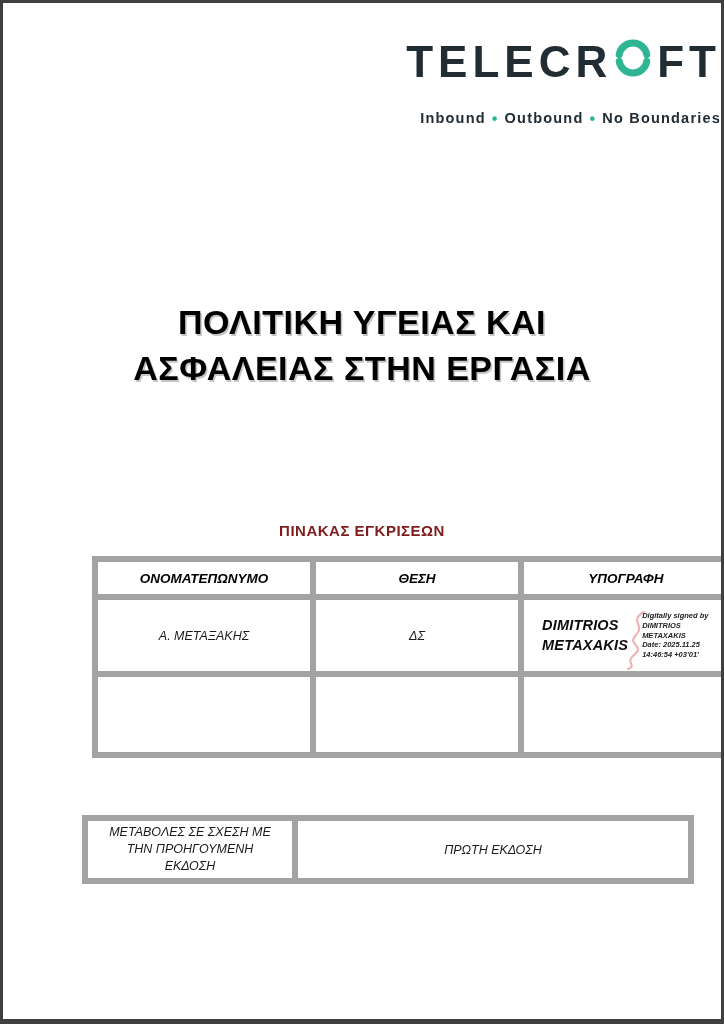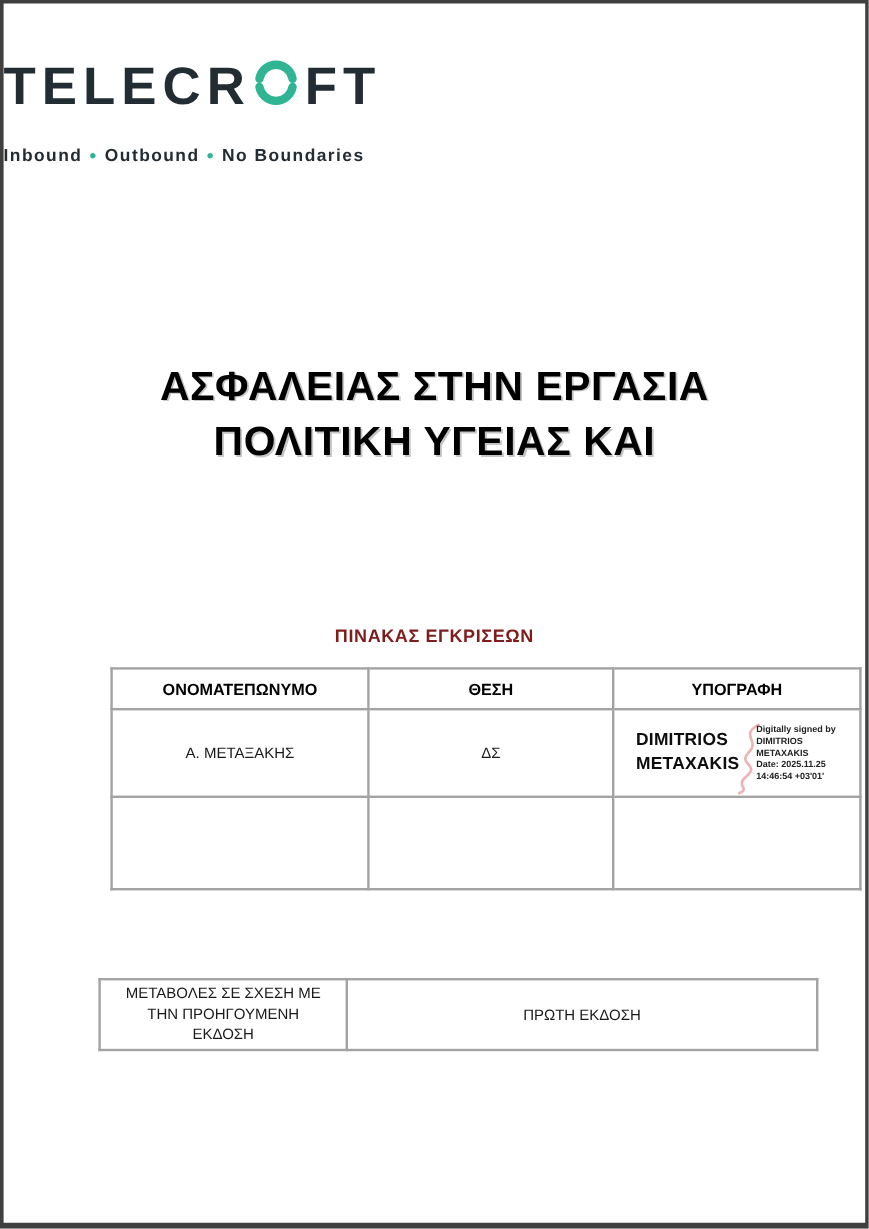--- a/index.html
+++ b/index.html
@@ -8,22 +8,22 @@
     width:724px;height:1024px;
     box-sizing:border-box;
     background:#ffffff;
     border:3px solid #3f3f3f;
     border-bottom-width:5px;
     font-family:"Liberation Sans", sans-serif;
     overflow:hidden;
   }
   
   .logo{
-    position:absolute;top:46px;left:0;right:0;
-    text-align:left;
+    position:absolute;top:35px;left:0;right:0;
+    text-align:right;
   }
   .wordmark{
     display:inline-flex;align-items:center;justify-content:center;
     font-weight:bold;font-size:44px;letter-spacing:5px;
     color:#222c33;line-height:1;
   }
   .wordmark .o-icon{display:inline-block;margin:0 4px 0 1px;}
   .tagline{
     margin-top:24px;
     font-size:14.5px;font-weight:bold;letter-spacing:1.2px;
@@ -43,24 +43,24 @@
     position:absolute;top:519px;left:0;right:0;
     text-align:center;
     font-size:15px;font-weight:bold;color:#7f1d1d;letter-spacing:0.5px;
   }
   table.approvals{
     position:absolute;top:553px;left:89px;
     width:546px;border-collapse:collapse;table-layout:fixed;
   }
   table.approvals td, table.approvals th,
   table.revision td{
-    border:2px solid #a3a3a3;
+    border:6px solid #a3a3a3;
     padding:2px 12px;
     text-align:center;vertical-align:middle;
-    font-size:12.5px;color:#1a1a1a;
+    font-size:12.5px;color:#1a1a1a;font-style:italic;
   }
   table.approvals th{
     font-size:13.5px;font-weight:bold;color:#000;
     height:28px;
   }
   .col-name{width:188px;}
   .col-pos{width:178px;}
   .col-sig{width:180px;}
   .row-1 td{height:62px;}
   .row-2 td{height:67px;}
@@ -107,22 +107,22 @@
           <path d="M 6.2 23.4 A 14 14 0 0 0 33.8 23.4" fill="none" stroke="#2fb594" stroke-width="7" stroke-linecap="round"></path>
         </svg></span>
         <span>FT</span>
     </div>
     <div class="tagline">
       <span>Inbound</span><span class="dot">•</span><span>Outbound</span><span class="dot">•</span><span>No Boundaries</span>
     </div>
   </div>
 
   <div class="doc-title">
+    <div>ΠΟΛΙΤΙΚΗ ΥΓΕΙΑΣ ΚΑΙ</div>
     <div>ΑΣΦΑΛΕΙΑΣ ΣΤΗΝ ΕΡΓΑΣΙΑ</div>
-    <div>ΠΟΛΙΤΙΚΗ ΥΓΕΙΑΣ ΚΑΙ</div>
   </div>
 
   <div class="approvals-heading">ΠΙΝΑΚΑΣ ΕΓΚΡΙΣΕΩΝ</div>
 
   <table class="approvals">
     <tbody>
         <tr>
       <th class="col-name">ΟΝΟΜΑΤΕΠΩΝΥΜΟ</th>
       <th class="col-pos">ΘΕΣΗ</th>
       <th class="col-sig">ΥΠΟΓΡΑΦΗ</th>

